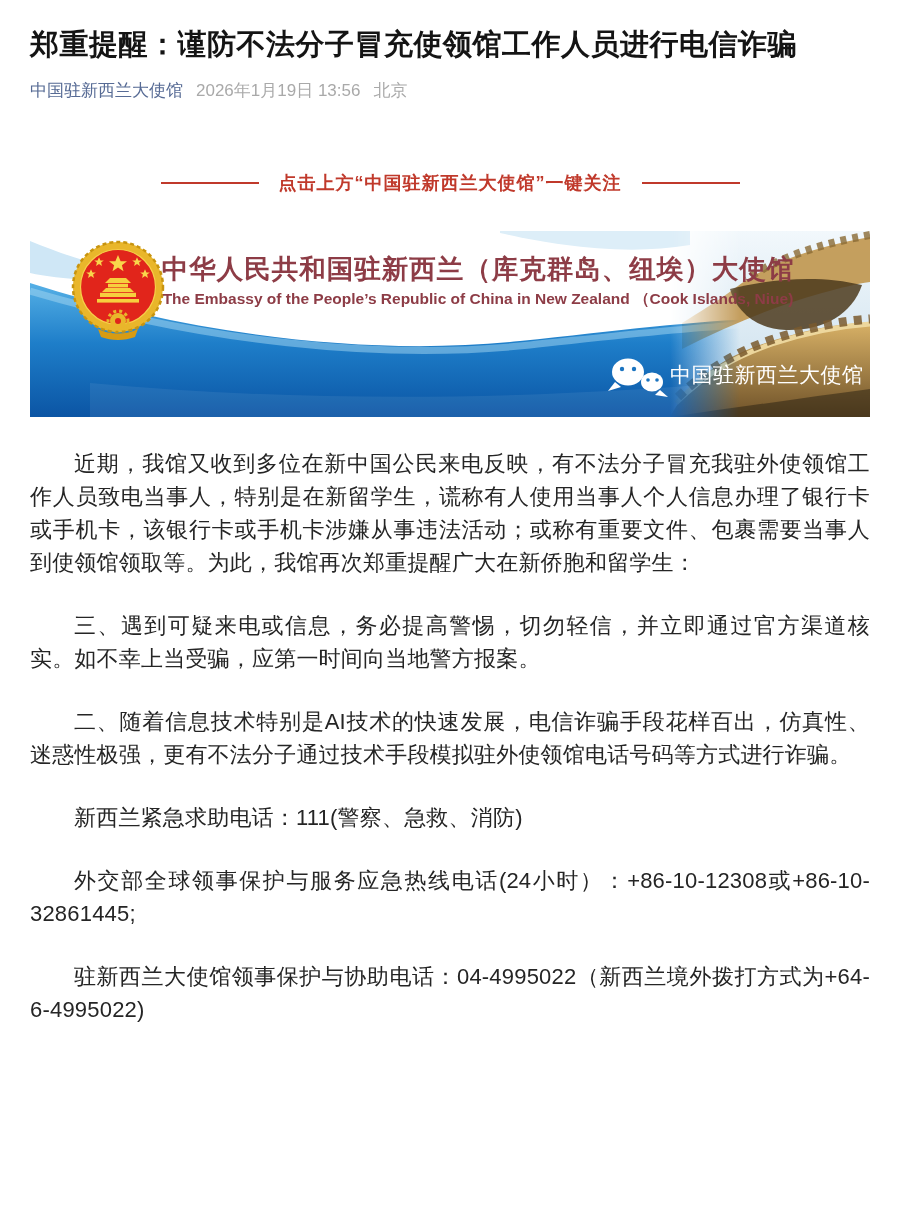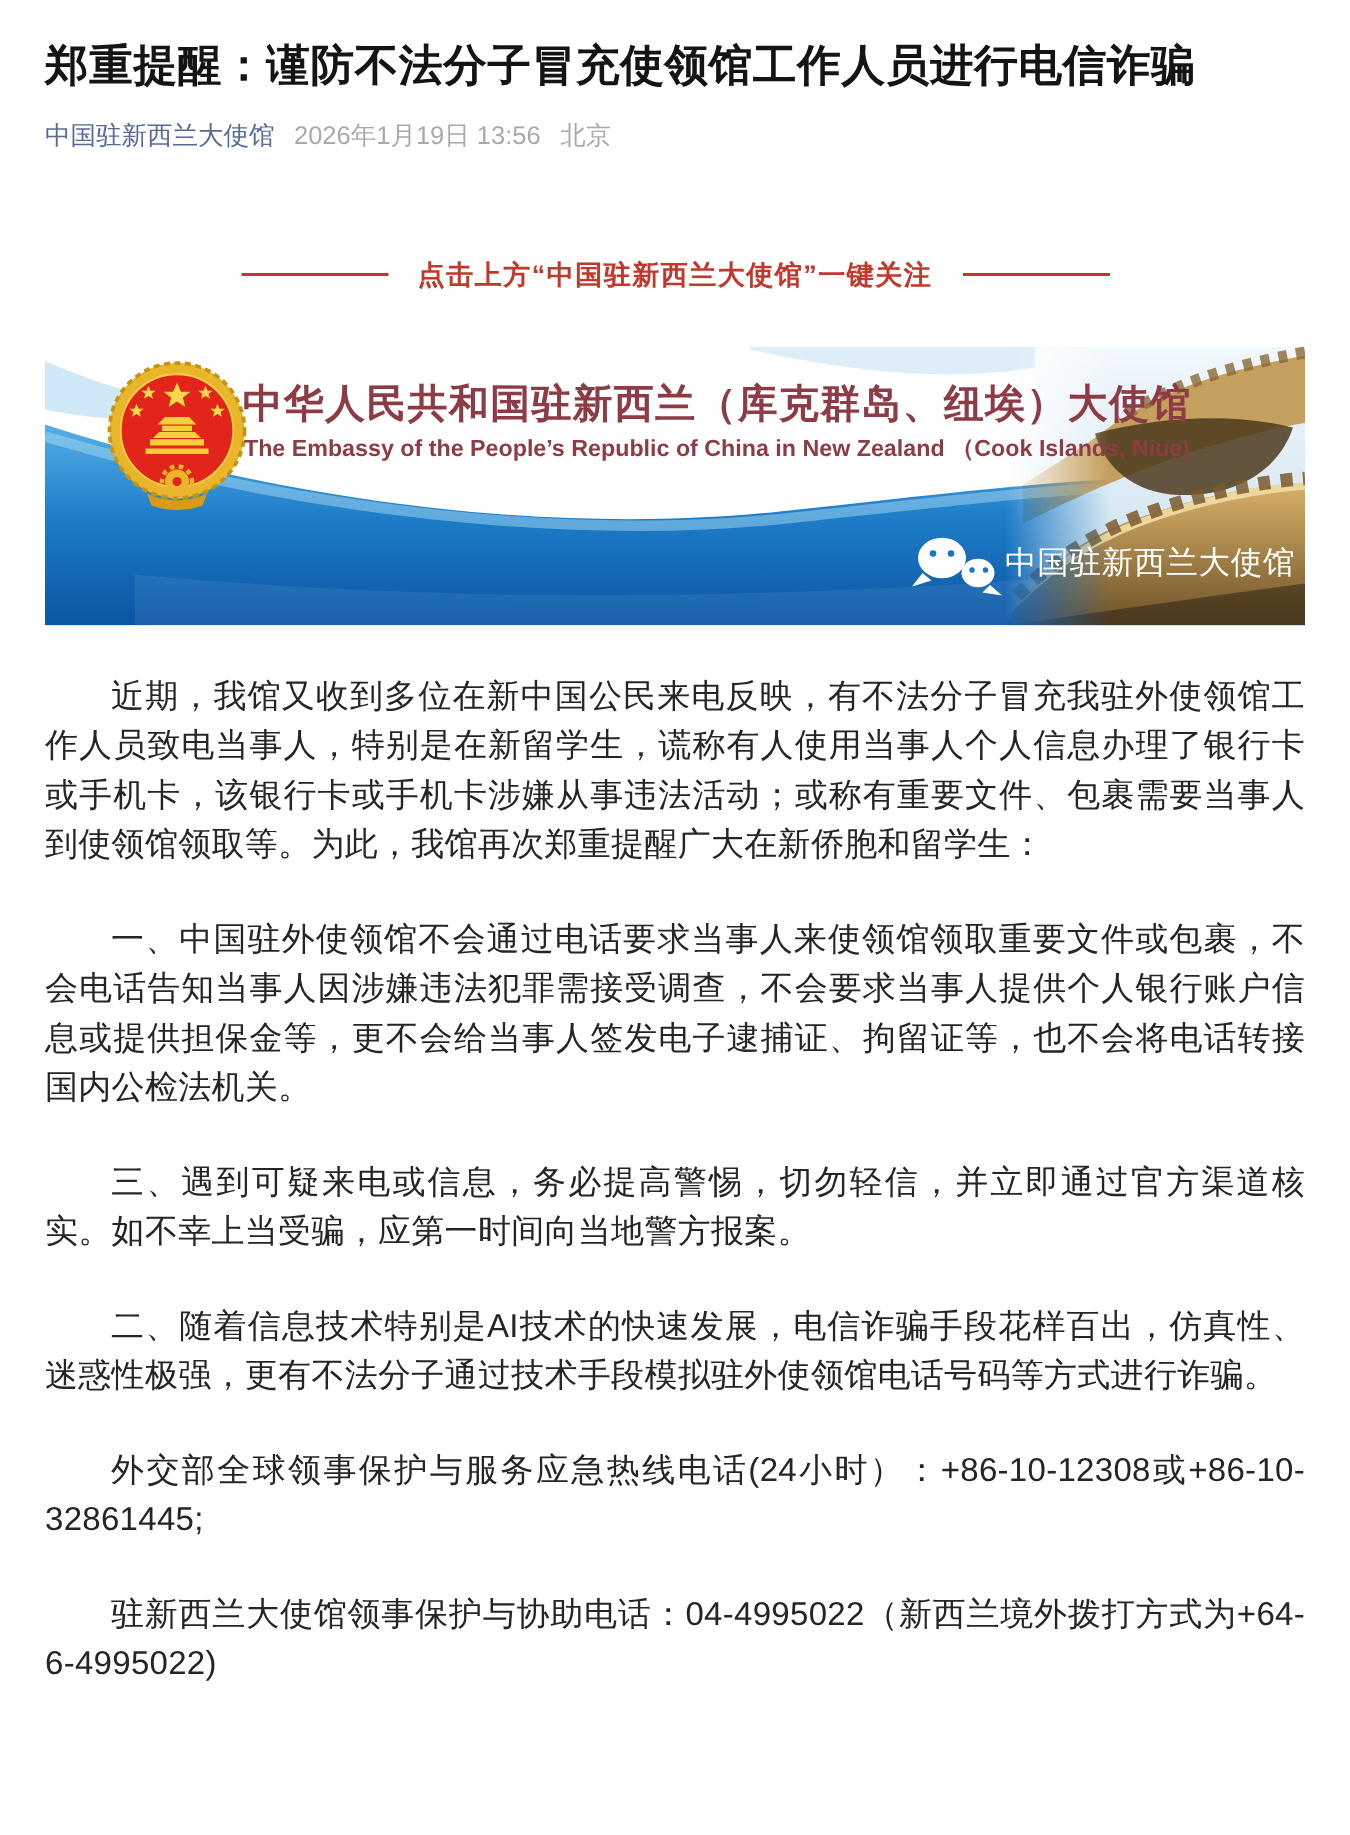--- a/index.html
+++ b/index.html
@@ -120,20 +120,20 @@
         <path d="M630,159 l8,7 l-13,-2 Z" fill="#ffffff"></path>
         <circle cx="618" cy="149" r="1.8" fill="#1b74c0"></circle>
         <circle cx="627" cy="149" r="1.8" fill="#1b74c0"></circle>
       </g>
       <text x="640" y="151" font-size="21" fill="#ffffff" letter-spacing="0.5">中国驻新西兰大使馆</text>
     </svg>
   </div>
 
   <div class="body-text">
       <p class="para">近期，我馆又收到多位在新中国公民来电反映，有不法分子冒充我驻外使领馆工作人员致电当事人，特别是在新留学生，谎称有人使用当事人个人信息办理了银行卡或手机卡，该银行卡或手机卡涉嫌从事违法活动；或称有重要文件、包裹需要当事人到使领馆领取等。为此，我馆再次郑重提醒广大在新侨胞和留学生：</p>
-      <p class="para">一、中国驻外使领馆不会通过电话要求当事人来使领馆领取重要文件或包裹，不会电话告知当事人因涉嫌违法犯罪需接受调查，不会要求当事人提供个人银行账户信息或提供担保金等，更不会给当事人签发电子逮捕证、拘留证等，也不会将电话转接国内公检法机关。</p>
       <p class="para">三、遇到可疑来电或信息，务必提高警惕，切勿轻信，并立即通过官方渠道核实。如不幸上当受骗，应第一时间向当地警方报案。</p>
       <p class="para">二、随着信息技术特别是AI技术的快速发展，电信诈骗手段花样百出，仿真性、迷惑性极强，更有不法分子通过技术手段模拟驻外使领馆电话号码等方式进行诈骗。</p>
+      <p class="para">新西兰紧急求助电话：111(警察、急救、消防)</p>
       <p class="para">外交部全球领事保护与服务应急热线电话(24小时）：+86-10-12308或+86-10-32861445;</p>
       <p class="para">驻新西兰大使馆领事保护与协助电话：04-4995022（新西兰境外拨打方式为+64-6-4995022)</p>
     </div>
 
 </div>
 
 </body></html>

